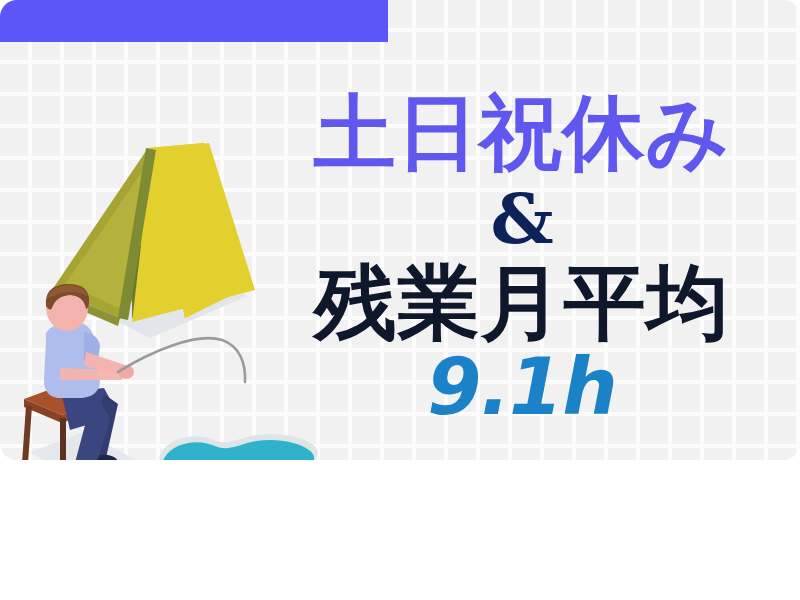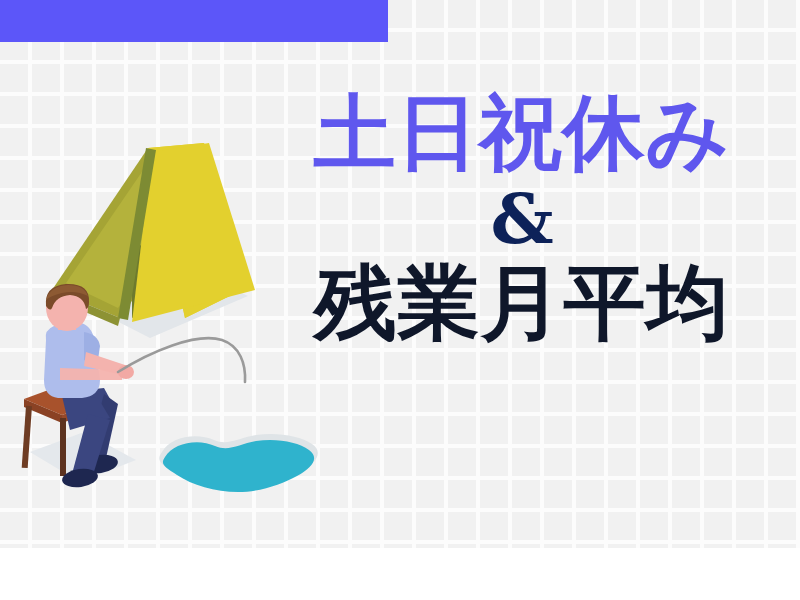--- a/index.html
+++ b/index.html
@@ -3,24 +3,25 @@
 <meta charset="utf-8">
 <style>
   html, body {
     margin: 0;
     padding: 0;
     background: #ffffff;
   }
   #canvas {
     position: relative;
     width: 800px;
-    height: 548px;
+    height: 460px;
     overflow: hidden;
     background-color: #f1f1f1;
     font-family: "Liberation Sans", "DejaVu Sans", sans-serif;
+    border-radius: 17px;
   }
   
   #grid {
     position: absolute;
     inset: 0;
     background-color: #f1f1f1;
     background-image:
       linear-gradient(to right, #fcfcfc 0px, #fcfcfc 4px, transparent 4px),
       linear-gradient(to bottom, #fcfcfc 0px, #fcfcfc 4px, transparent 4px);
     background-size: 32px 32px;
@@ -179,15 +180,16 @@
 
     <g>
       <path d="M118,372 C150,352 196,332 222,340 C240,346 246,364 245,382" stroke="#9a9a9a" stroke-width="2.6" fill="none" stroke-linecap="round"></path>
     </g>
   </svg>
 
   <div id="textblock">
     <div class="line-jp-1">土日祝休み</div>
     <div class="line-amp">&amp;</div>
     <div class="line-jp-2">残業月平均</div>
+    <div class="line-num">9.1h</div>
   </div>
 
 </div>
 
 </body></html>

